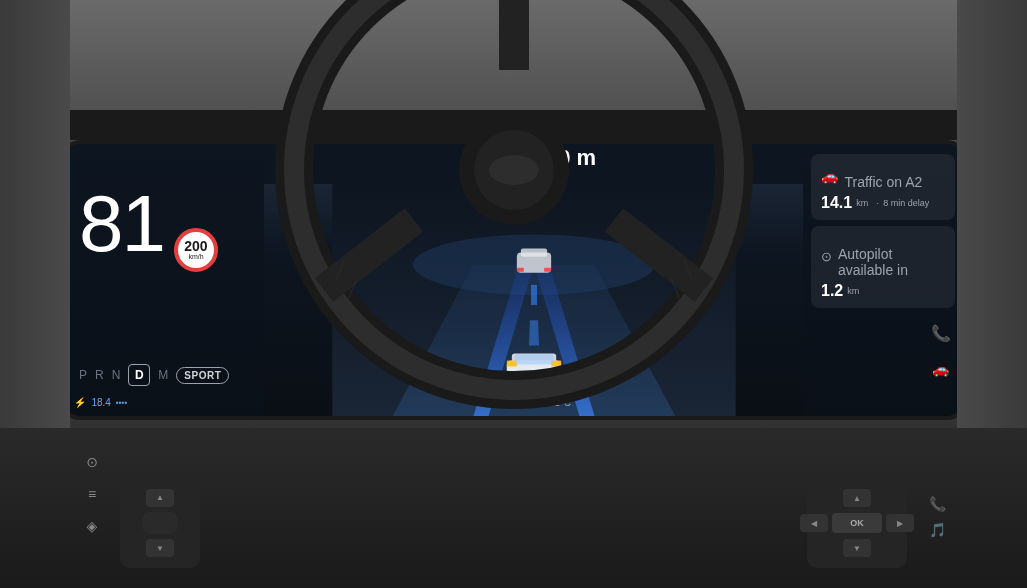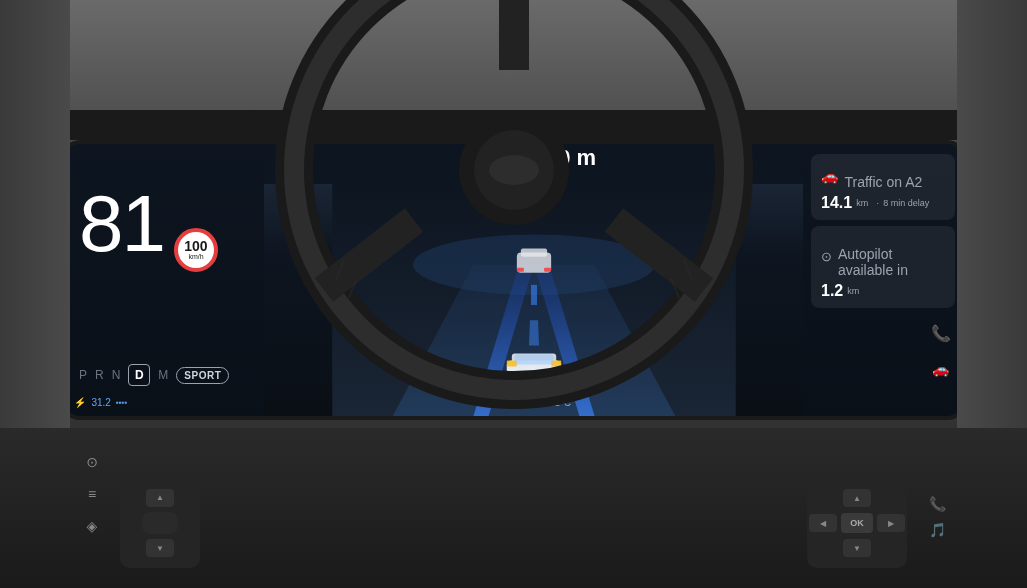--- a/index.html
+++ b/index.html
@@ -367,21 +367,21 @@
       background: #333;
       border-radius: 4px;
       display: flex;
       align-items: center;
       justify-content: center;
       color: #888;
       font-size: 8px;
     }
 
     .ok-btn {
-      width: 32px;
+      width: 50px;
       height: 20px;
       background: #3a3a3a;
       border-radius: 4px;
       display: flex;
       align-items: center;
       justify-content: center;
       color: #aaa;
       font-size: 9px;
       font-weight: 600;
     }
@@ -464,37 +464,37 @@
 <div class="side-left"></div>
 <div class="side-right"></div>
 
 <div class="dashboard-area">
   <div class="instrument-cluster">
 
     <div class="left-panel">
       <div class="speed-display">
         <span class="speed-value">81</span>
         <div class="speed-limit-badge">
-          <span class="speed-limit-value">100</span>
+          <span class="speed-limit-value">200</span>
           <span class="speed-limit-unit">km/h</span>
         </div>
       </div>
 
       <div class="gear-selector">
         <span class="gear-item">P</span>
         <span class="gear-item">R</span>
         <span class="gear-item">N</span>
         <span class="gear-item active">D</span>
         <span class="gear-item">M</span>
         <span class="sport-badge">SPORT</span>
       </div>
 
       <div class="status-left">
         <span class="battery-icon">⚡</span>
-        <span>31.2</span>
+        <span>18.4</span>
         <span style="font-size:8px; color:#60a5fa;">▪▪▪▪</span>
       </div>
     </div>
 
     <div class="center-panel">
 
       <div class="nav-header">
         <div class="turn-indicator">
           <span class="turn-arrow">↩</span>
         </div>

